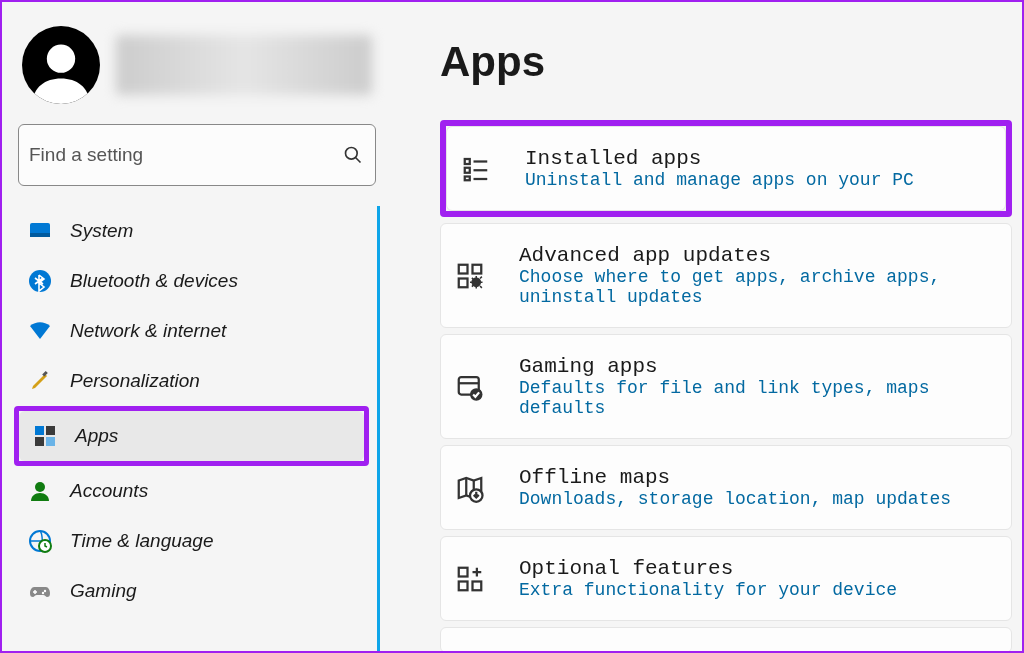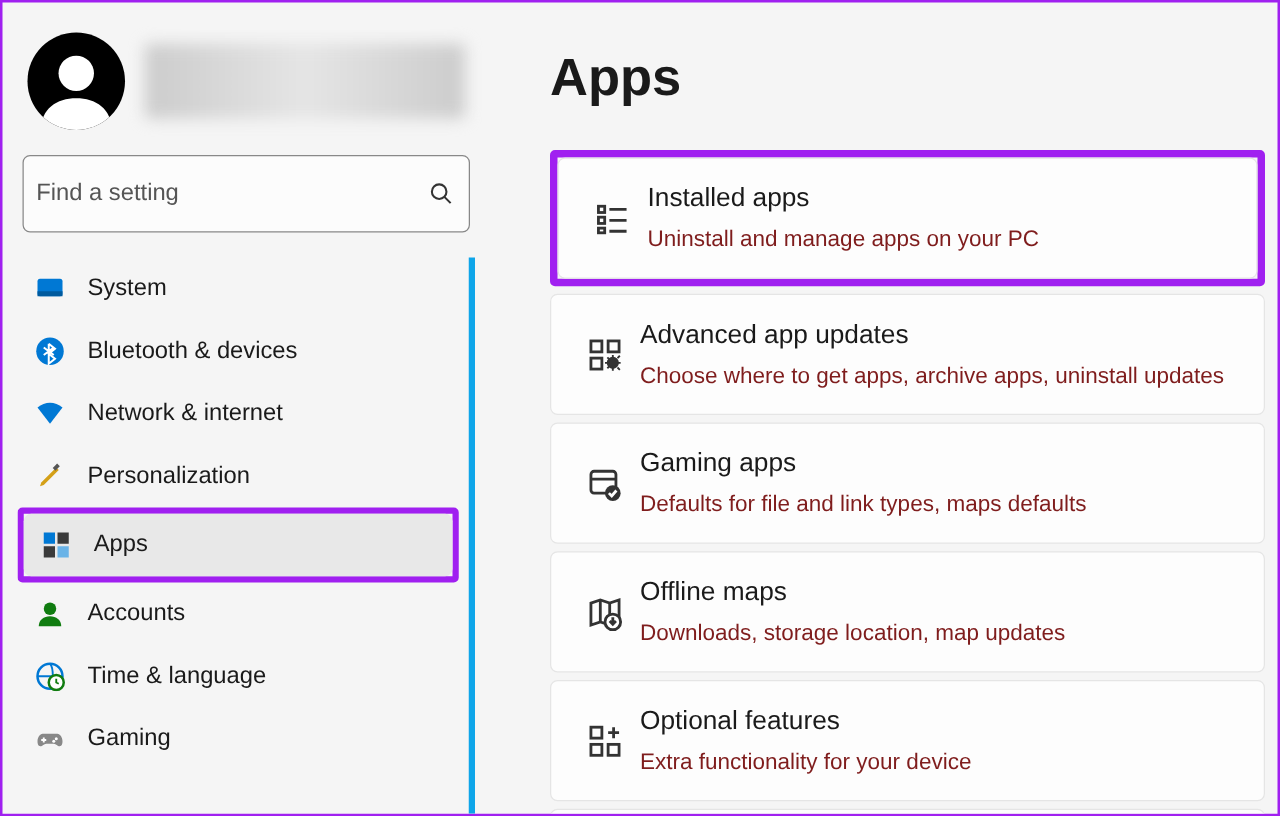--- a/index.html
+++ b/index.html
@@ -62,22 +62,23 @@
       border: none;
       outline: none;
       background: transparent;
       font-size: 19px;
       color: #555;
     }
     .search-box input::placeholder { color: #555; }
     .nav {
       flex: 1;
       overflow-y: auto;
-      border-right: 5px solid #0ea5e9;
+      border-right: 3px solid #0ea5e9;
       padding-right: 8px;
+      font-style: italic;
     }
     .nav-item {
       display: flex;
       align-items: center;
       gap: 18px;
       padding: 13px 14px;
       border-radius: 6px;
       font-size: 19px;
       cursor: pointer;
       position: relative;
@@ -114,42 +115,43 @@
       flex-direction: column;
       gap: 6px;
       overflow: hidden;
     }
     .card {
       background: #fdfdfd;
       border: 1px solid #e5e5e5;
       border-radius: 6px;
       display: flex;
       align-items: center;
-      gap: 11px;
-      padding: 20px 26px;
+      gap: 32px;
+      padding: 20px 12px;
       cursor: pointer;
+      font-family: Liberation Mono, monospace;
     }
     .card-icon {
       width: 34px;
       height: 34px;
       display: flex;
       align-items: center;
       justify-content: center;
       flex-shrink: 0;
     }
     .card-text { flex: 1; }
     .card-title {
       font-size: 21px;
       font-weight: 400;
       color: #1a1a1a;
     }
     .card-sub {
       font-size: 18px;
-      color: #7f1d1d;
-      margin-top: 10px;
+      color: #0369a1;
+      margin-top: 0;
     }
     .highlight-card {
       border: 6px solid #a020f0;
       border-radius: 4px;
     }
     .card.partial {
       padding-bottom: 4px;
       overflow: hidden;
       height: 26px;
       align-items: flex-start;

